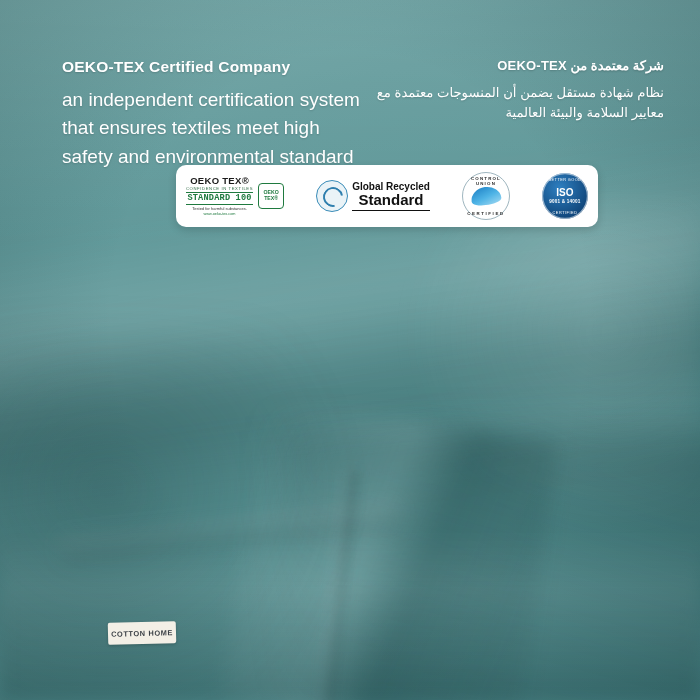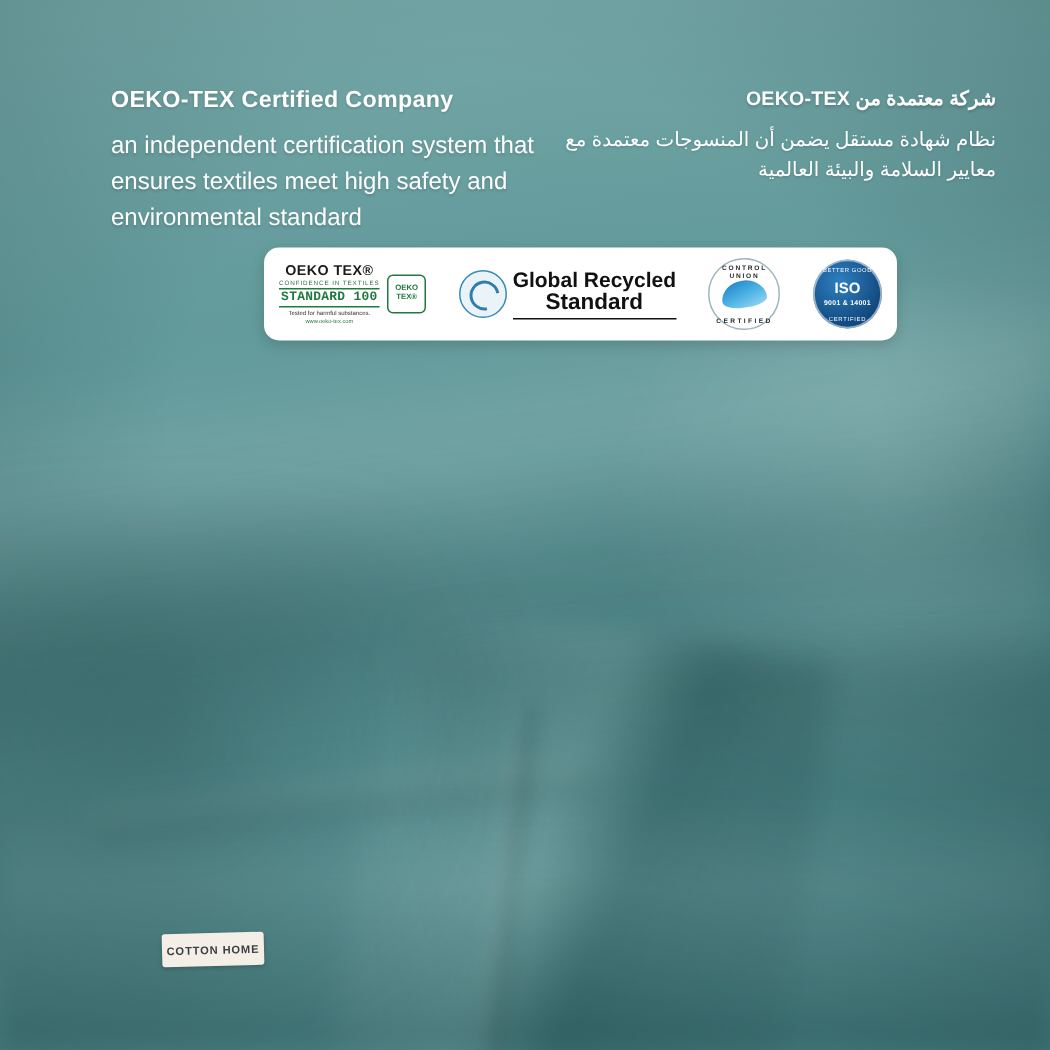--- a/index.html
+++ b/index.html
@@ -90,35 +90,34 @@
 
   
   .headline-wrap {
     position: absolute;
     left: 0; right: 0; top: 58px;
     display: flex;
     justify-content: space-between;
     padding: 0 36px 0 62px;
     box-sizing: border-box;
     color: #ffffff;
-    margin-left: 12px;
   }
   .headline-en { max-width: 300px; text-align: left; }
   .headline-ar { max-width: 300px; text-align: right; direction: rtl; }
   .headline-title {
     font-size: 15.5px;
     font-weight: bold;
     letter-spacing: 0.2px;
     margin: 0 0 9px 0;
     line-height: 1.2;
     text-shadow: 0 1px 2px rgba(0,0,0,0.18);
   }
   .headline-title-ar { font-size: 13px; }
   .headline-body {
-    font-size: 16px;
+    font-size: 19px;
     line-height: 1.5;
     margin: 0;
     font-weight: 400;
     text-shadow: 0 1px 2px rgba(0,0,0,0.16);
   }
   .headline-body-ar { font-size: 13.2px; line-height: 1.55; }
 
   
   .cert-pill {
     position: absolute;
@@ -169,21 +168,21 @@
   }
   .grs-circle::before {
     content: "";
     position: absolute; left: 6px; top: 6px; width: 16px; height: 16px;
     border: 2.4px solid #2f7fae;
     border-radius: 50%;
     border-right-color: transparent;
     transform: rotate(35deg);
   }
   .grs-text { line-height: 1.12; text-align: center; }
-  .grs-l1 { font-size: 14px; font-weight: bold; color: #111; text-align: center; }
+  .grs-l1 { font-size: 10px; font-weight: bold; color: #111; text-align: center; }
   .grs-l2 { font-size: 15px; font-weight: bold; color: #111; }
   .grs-rule { height: 1px; background: #111; margin-top: 1px; }
 
   
   .cu-circle {
     width: 46px; height: 46px; border-radius: 50%;
     border: 1px solid #9fb6bf;
     position: relative;
     display: flex; align-items: center; justify-content: center;
     flex: none;

